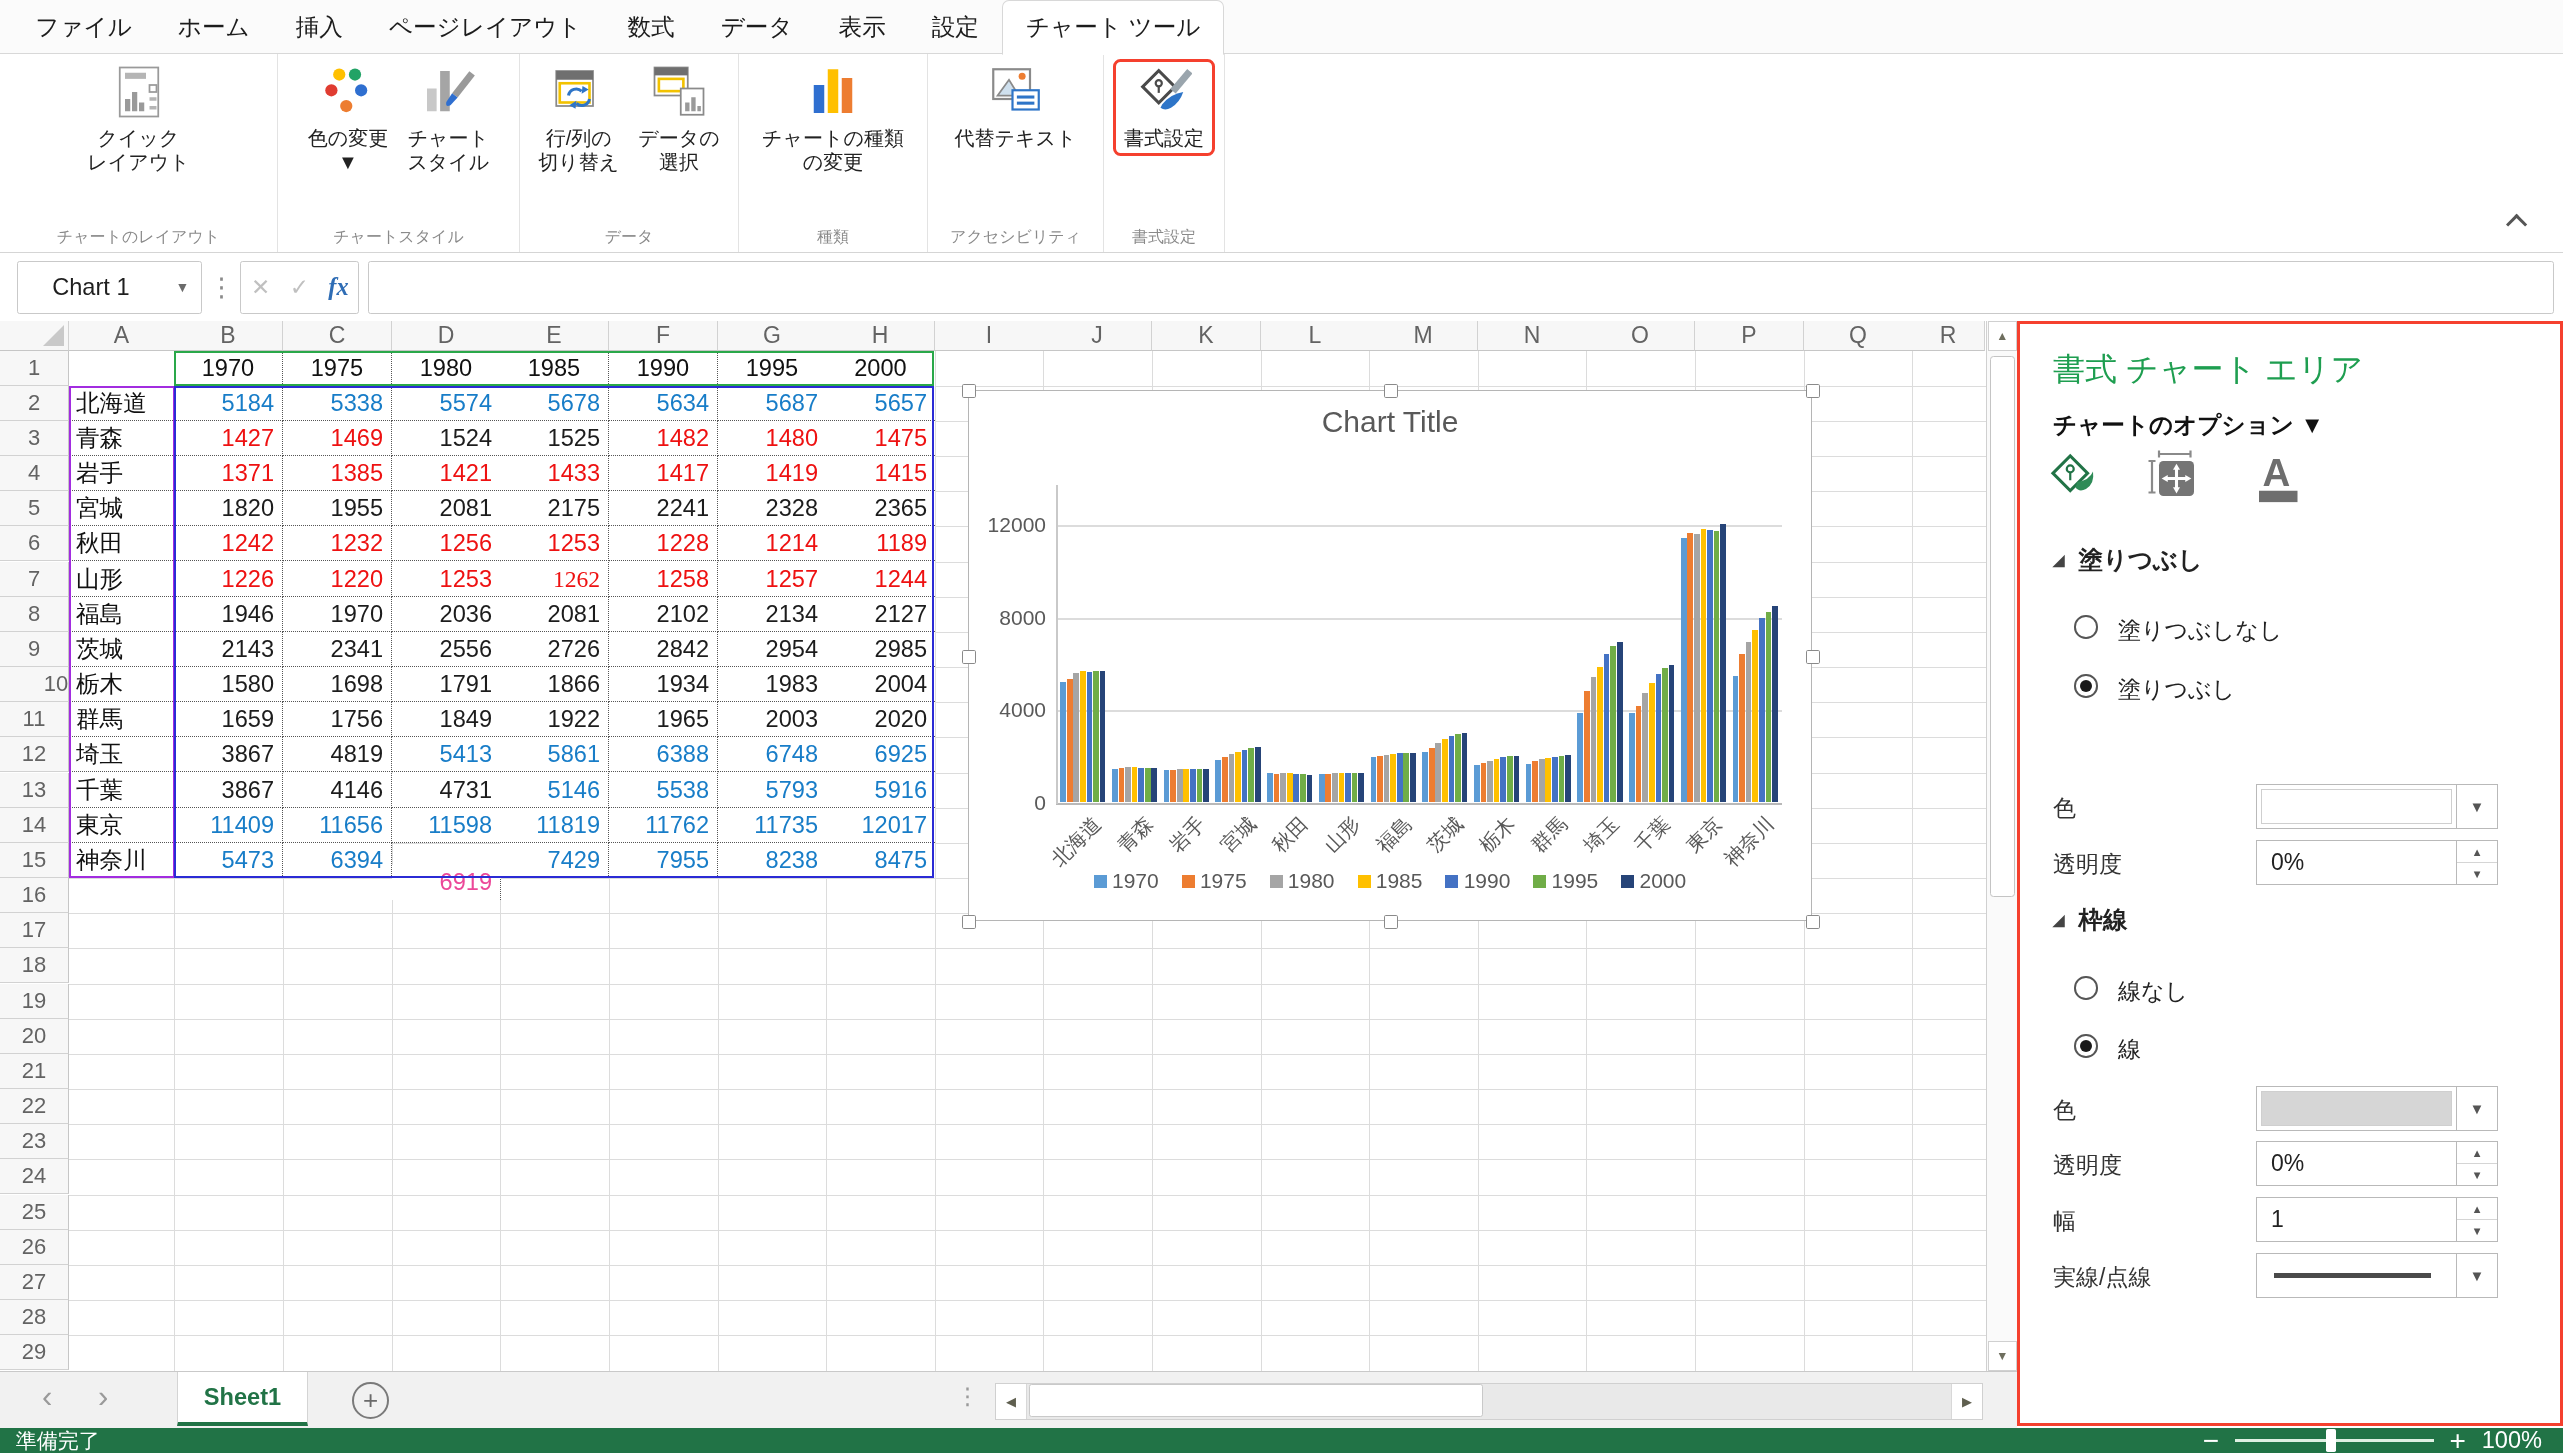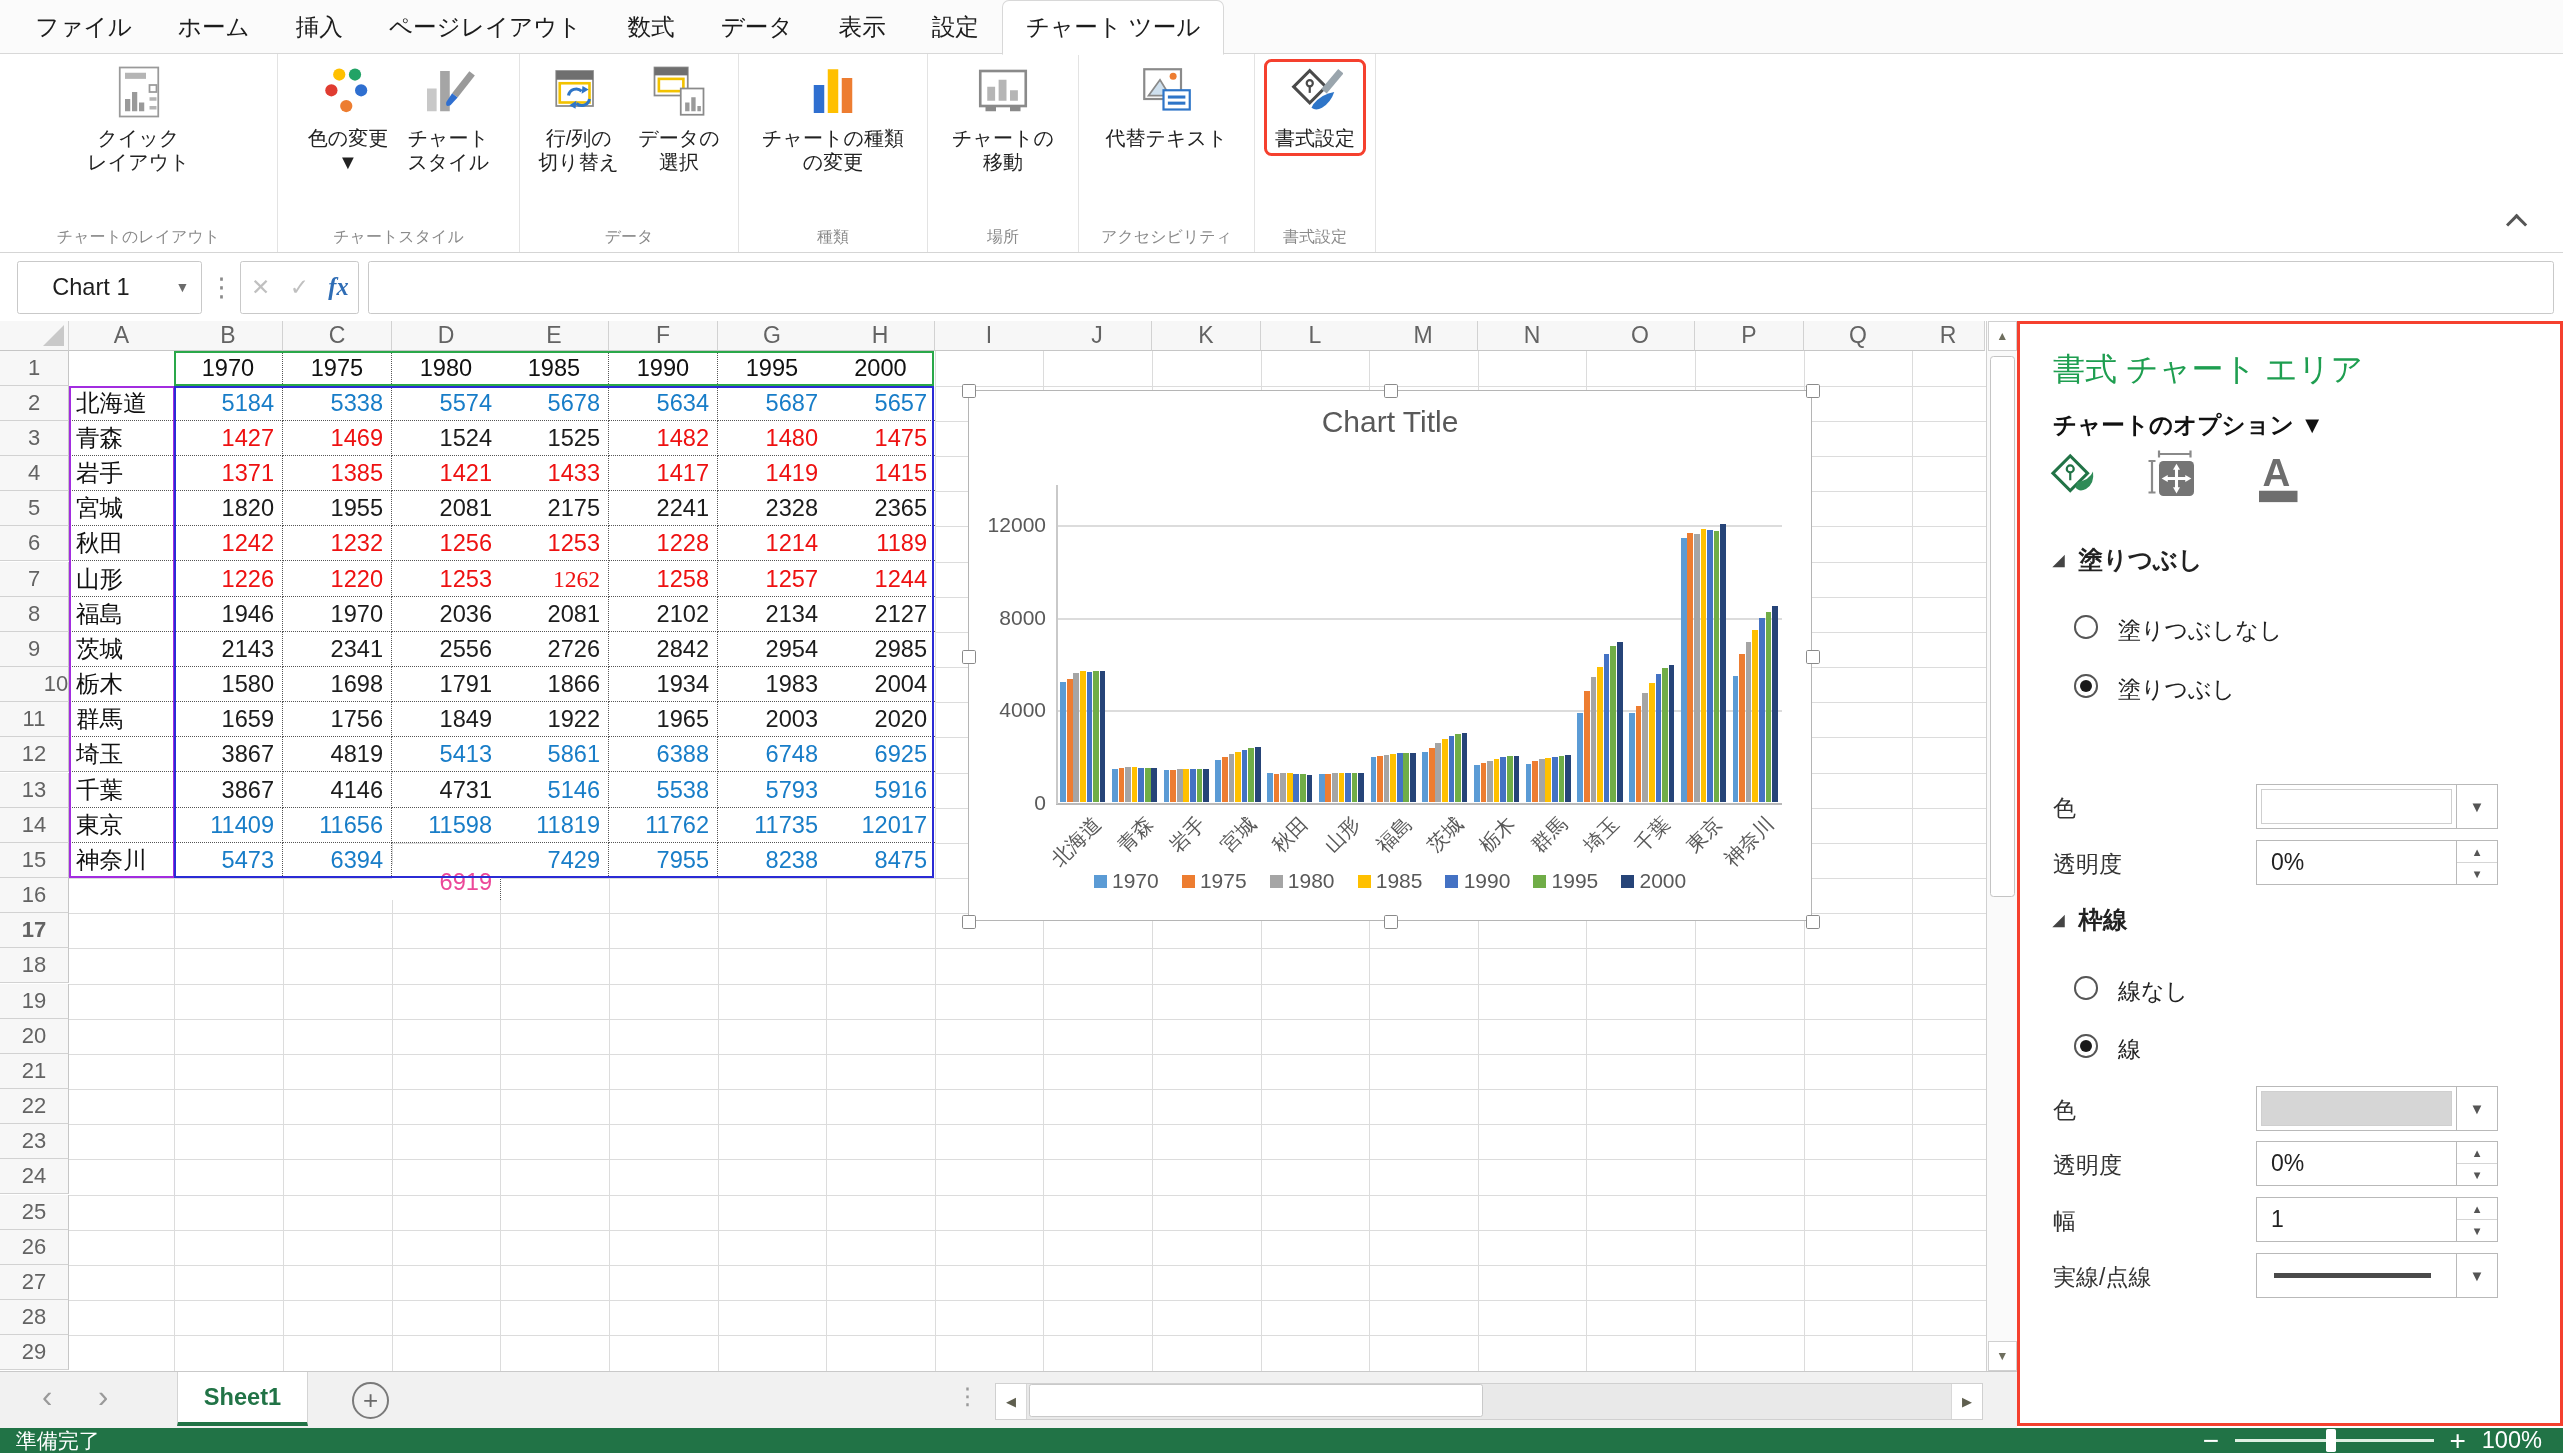--- a/index.html
+++ b/index.html
@@ -237,37 +237,20 @@
               <rect x="10" y="24" width="12" height="32" fill="#2f6fd0"></rect>
               <rect x="26" y="6" width="12" height="50" fill="#ffc000"></rect>
               <rect x="42" y="16" width="12" height="40" fill="#ed7d31"></rect>
             </svg>
           </div>
           <div class="rlabel">チャートの種類
 の変更</div>
         </div>
         <div class="rgroup-label">種類</div>
       </div>
-      <div class="rgroup" style="width: 151px;">
-        <div class="rbtn">
-          <div class="ric">
-            <svg width="56" height="56" viewBox="0 0 64 64">
-              <rect x="6" y="8" width="52" height="40" fill="#fff" stroke="#8a8a8a" stroke-width="3"></rect>
-              <rect x="14" y="26" width="9" height="16" fill="#b5b5b5"></rect>
-              <rect x="27" y="18" width="9" height="24" fill="#b5b5b5"></rect>
-              <rect x="40" y="30" width="9" height="12" fill="#b5b5b5"></rect>
-              <rect x="12" y="48" width="12" height="6" fill="#8a8a8a"></rect>
-              <rect x="40" y="48" width="12" height="6" fill="#8a8a8a"></rect>
-            </svg>
-          </div>
-          <div class="rlabel">チャートの
-移動</div>
-        </div>
-        <div class="rgroup-label">場所</div>
-      </div>
       <div class="rgroup" style="width: 176px;">
         <div class="rbtn">
           <div class="ric">
             <svg width="56" height="56" viewBox="0 0 64 64">
               <rect x="6" y="6" width="42" height="34" fill="#fff" stroke="#8a8a8a" stroke-width="2.5"></rect>
               <polygon points="11,36 24,18 35,36" fill="#cfe0ee" stroke="#8a8a8a" stroke-width="2"></polygon>
               <circle cx="39" cy="14" r="4" fill="#ed7d31"></circle>
               <rect x="28" y="30" width="30" height="22" fill="#fff" stroke="#2e75c8" stroke-width="2.5"></rect>
               <rect x="33" y="36" width="20" height="3.5" fill="#2e75c8"></rect>
               <rect x="33" y="43" width="20" height="3.5" fill="#2e75c8"></rect>
@@ -343,21 +326,21 @@
       <div class="rhdr" style="top: 241px; height: 35px;">7</div>
       <div class="rhdr" style="top: 276px; height: 35px;">8</div>
       <div class="rhdr" style="top: 311px; height: 35px;">9</div>
       <div class="rhdr" style="top: 346px; height: 35px; padding-left: 44px;">10</div>
       <div class="rhdr" style="top: 381px; height: 35px;">11</div>
       <div class="rhdr" style="top: 416px; height: 35px;">12</div>
       <div class="rhdr" style="top: 452px; height: 35px;">13</div>
       <div class="rhdr" style="top: 487px; height: 35px;">14</div>
       <div class="rhdr" style="top: 522px; height: 35px;">15</div>
       <div class="rhdr" style="top: 557px; height: 35px;">16</div>
-      <div class="rhdr" style="top: 592px; height: 35px; font-weight: bold;">17</div>
+      <div class="rhdr" style="top: 592px; height: 35px;">17</div>
       <div class="rhdr" style="top: 627px; height: 35px;">18</div>
       <div class="rhdr" style="top: 663px; height: 35px;">19</div>
       <div class="rhdr" style="top: 698px; height: 35px;">20</div>
       <div class="rhdr" style="top: 733px; height: 35px;">21</div>
       <div class="rhdr" style="top: 768px; height: 35px;">22</div>
       <div class="rhdr" style="top: 803px; height: 35px;">23</div>
       <div class="rhdr" style="top: 838px; height: 35px;">24</div>
       <div class="rhdr" style="top: 874px; height: 35px;">25</div>
       <div class="rhdr" style="top: 909px; height: 35px;">26</div>
       <div class="rhdr" style="top: 944px; height: 35px;">27</div>

